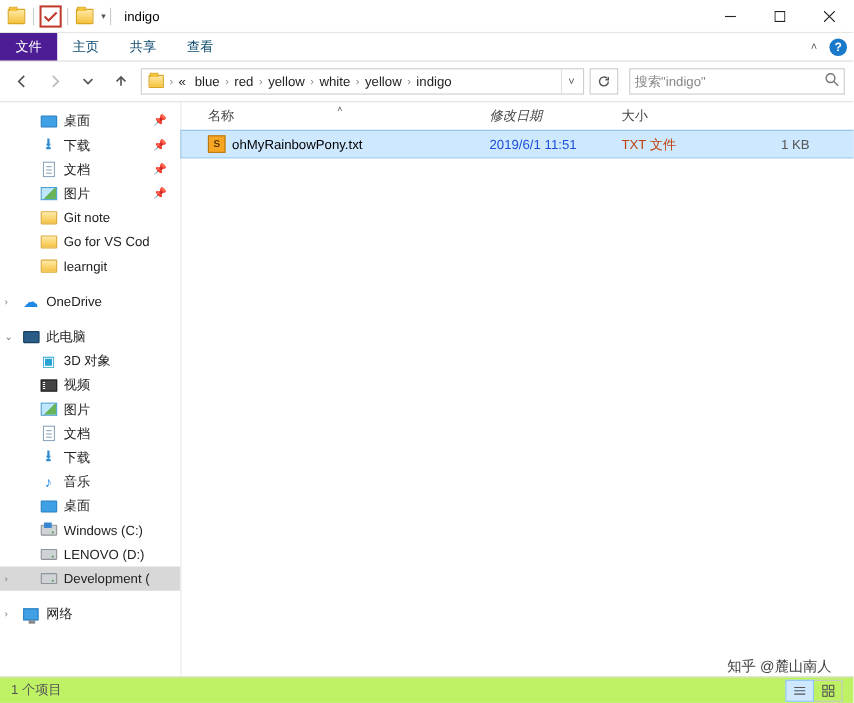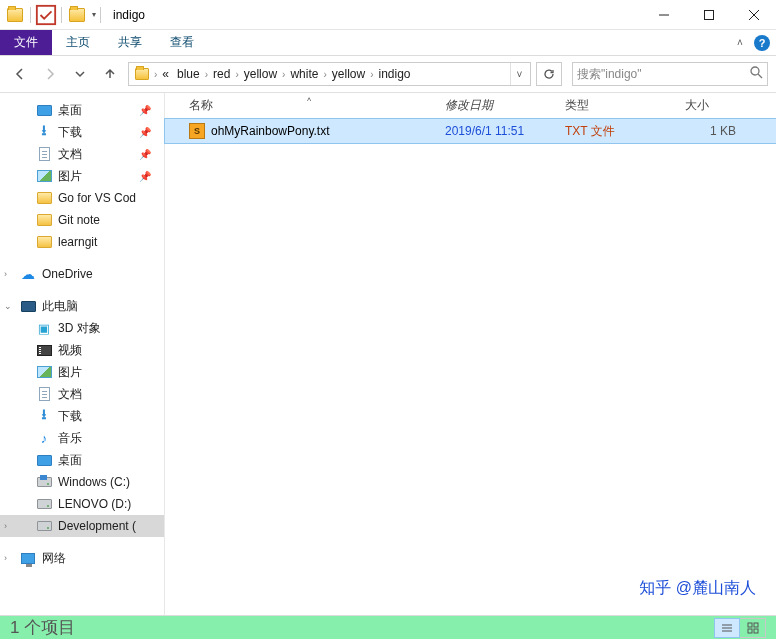--- a/index.html
+++ b/index.html
@@ -82,28 +82,28 @@
   .row{height:24px;display:flex;align-items:center;padding-left:16px;font-size:12px;}
   .row.sel{background:#cde8ff;outline:1px solid #8fc5ef;}
   .row .c{padding:0 8px;}
   .row .c.name{width:256px;display:flex;align-items:center;gap:6px;}
   .row .c.date{width:120px;color:#1d4ed8;}
   .row .c.type{width:120px;color:#c2410c;}
   .row .c.size{flex:1;text-align:right;padding-right:40px;color:#555;}
   .file-ico{width:16px;height:16px;background:#f6a623;border:1px solid #b87814;display:flex;align-items:center;justify-content:center;color:#5a3700;font-size:9px;font-weight:bold;}
 
   
-  .statusbar{position:absolute;left:0;right:0;bottom:0;height:24px;border-top:1px solid #dcdcdc;display:flex;align-items:center;padding:0 10px;font-size:17px;color:#555;background:#86efac;}
+  .statusbar{position:absolute;left:0;right:0;bottom:0;height:24px;border-top:1px solid #dcdcdc;display:flex;align-items:center;padding:0 10px;font-size:12px;color:#555;background:#bef264;}
   .statusbar .view-toggles{margin-left:auto;display:flex;gap:0;}
   .vt{width:26px;height:20px;border:1px solid #c8c8c8;display:flex;align-items:center;justify-content:center;}
   .vt+.vt{border-left:none;}
   .vt.active{background:#cde8ff;border-color:#8fc5ef;}
   .vt svg{width:12px;height:12px;stroke:#555;stroke-width:1;fill:none;}
 
-  .watermark{position:absolute;right:20px;bottom:40px;color:#1d4ed8;font-size:16px;pointer-events:none;}
+  .watermark{position:absolute;right:20px;bottom:24px;color:#404040;font-size:13px;pointer-events:none;}
 </style>
 </head>
 <body>
 
 <div class="titlebar">
   <div class="qat">
     <span class="qat-icon">
         <span class="folder-ico"></span>
       </span>
     <span class="sep"></span>
@@ -231,27 +231,27 @@
         <span class="ico">
           <span class="ico-pic"></span>
         </span>
         <span>图片</span>
         <span class="pin">📌</span>
       </div>
     <div class="nav-item sub">
         <span class="ico">
           <span class="ico-folder"></span>
         </span>
+        <span>Git note</span>
+      </div>
+    <div class="nav-item sub">
+        <span class="ico">
+          <span class="ico-folder"></span>
+        </span>
         <span>Go for VS Cod</span>
-      </div>
-    <div class="nav-item sub">
-        <span class="ico">
-          <span class="ico-folder"></span>
-        </span>
-        <span>Git note</span>
       </div>
     <div class="nav-item sub">
         <span class="ico">
           <span class="ico-folder"></span>
         </span>
         <span>learngit</span>
       </div>
     <div class="nav-spacer"></div>
     <div class="nav-item">
         <span class="chev">›</span>
@@ -328,21 +328,20 @@
           <span class="ico-network"></span>
         </span>
         <span>网络</span>
       </div>
   </div>
 
   <div class="filelist">
     <div class="cols">
       <div class="col name"><span>名称</span><span class="sort-caret">˄</span></div>
       <div class="col date">修改日期</div>
-      <div class="col type">类型</div>
       <div class="col size">大小</div>
     </div>
     <div class="row sel">
       <div class="c name">
           <span class="file-ico">S</span>
           <span>ohMyRainbowPony.txt</span>
         </div>
       <div class="c date">2019/6/1 11:51</div>
       <div class="c type">TXT 文件</div>
       <div class="c size">1 KB</div>

